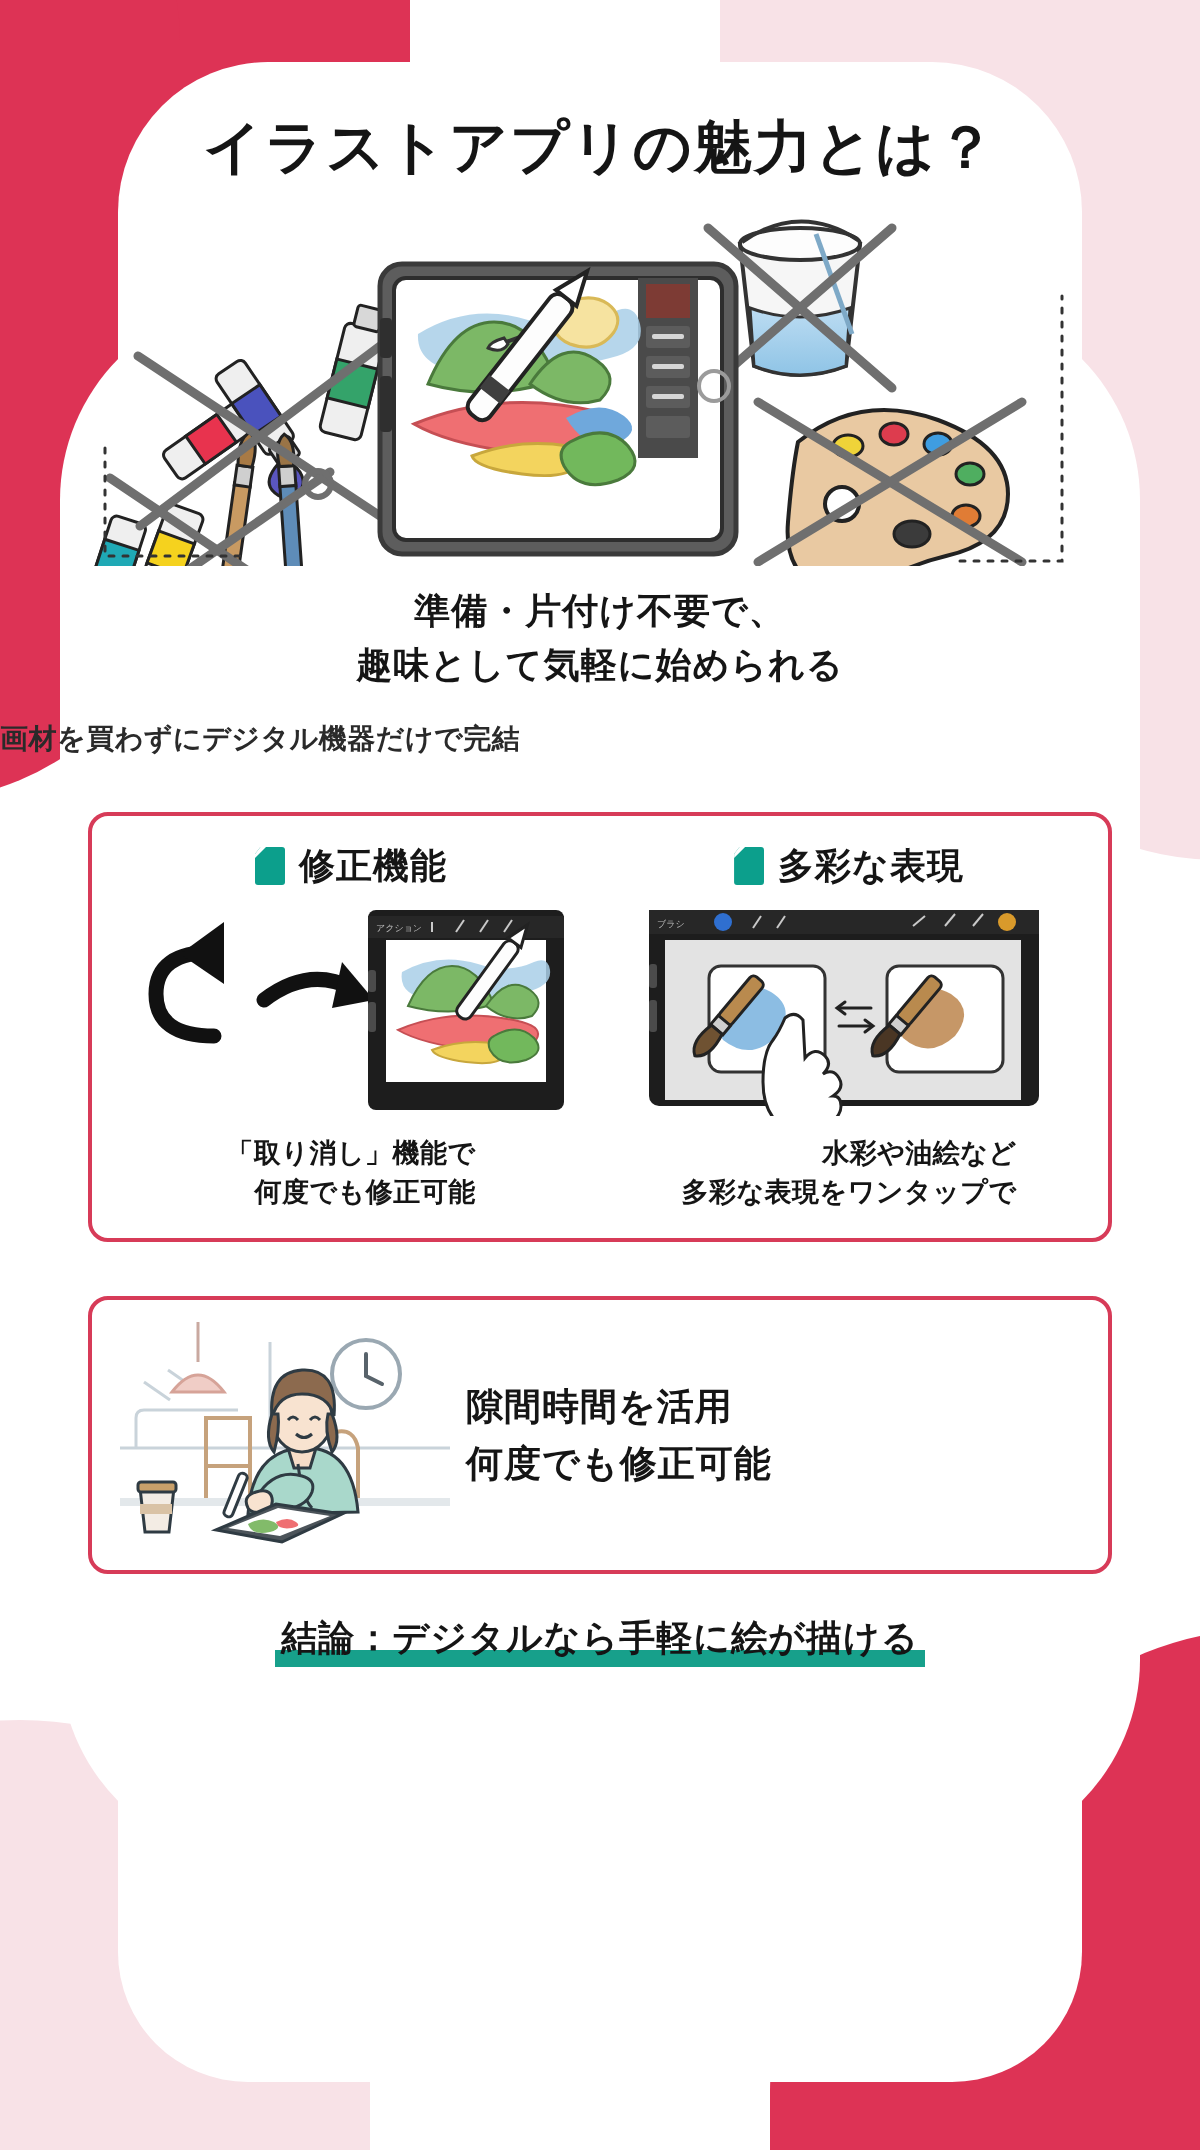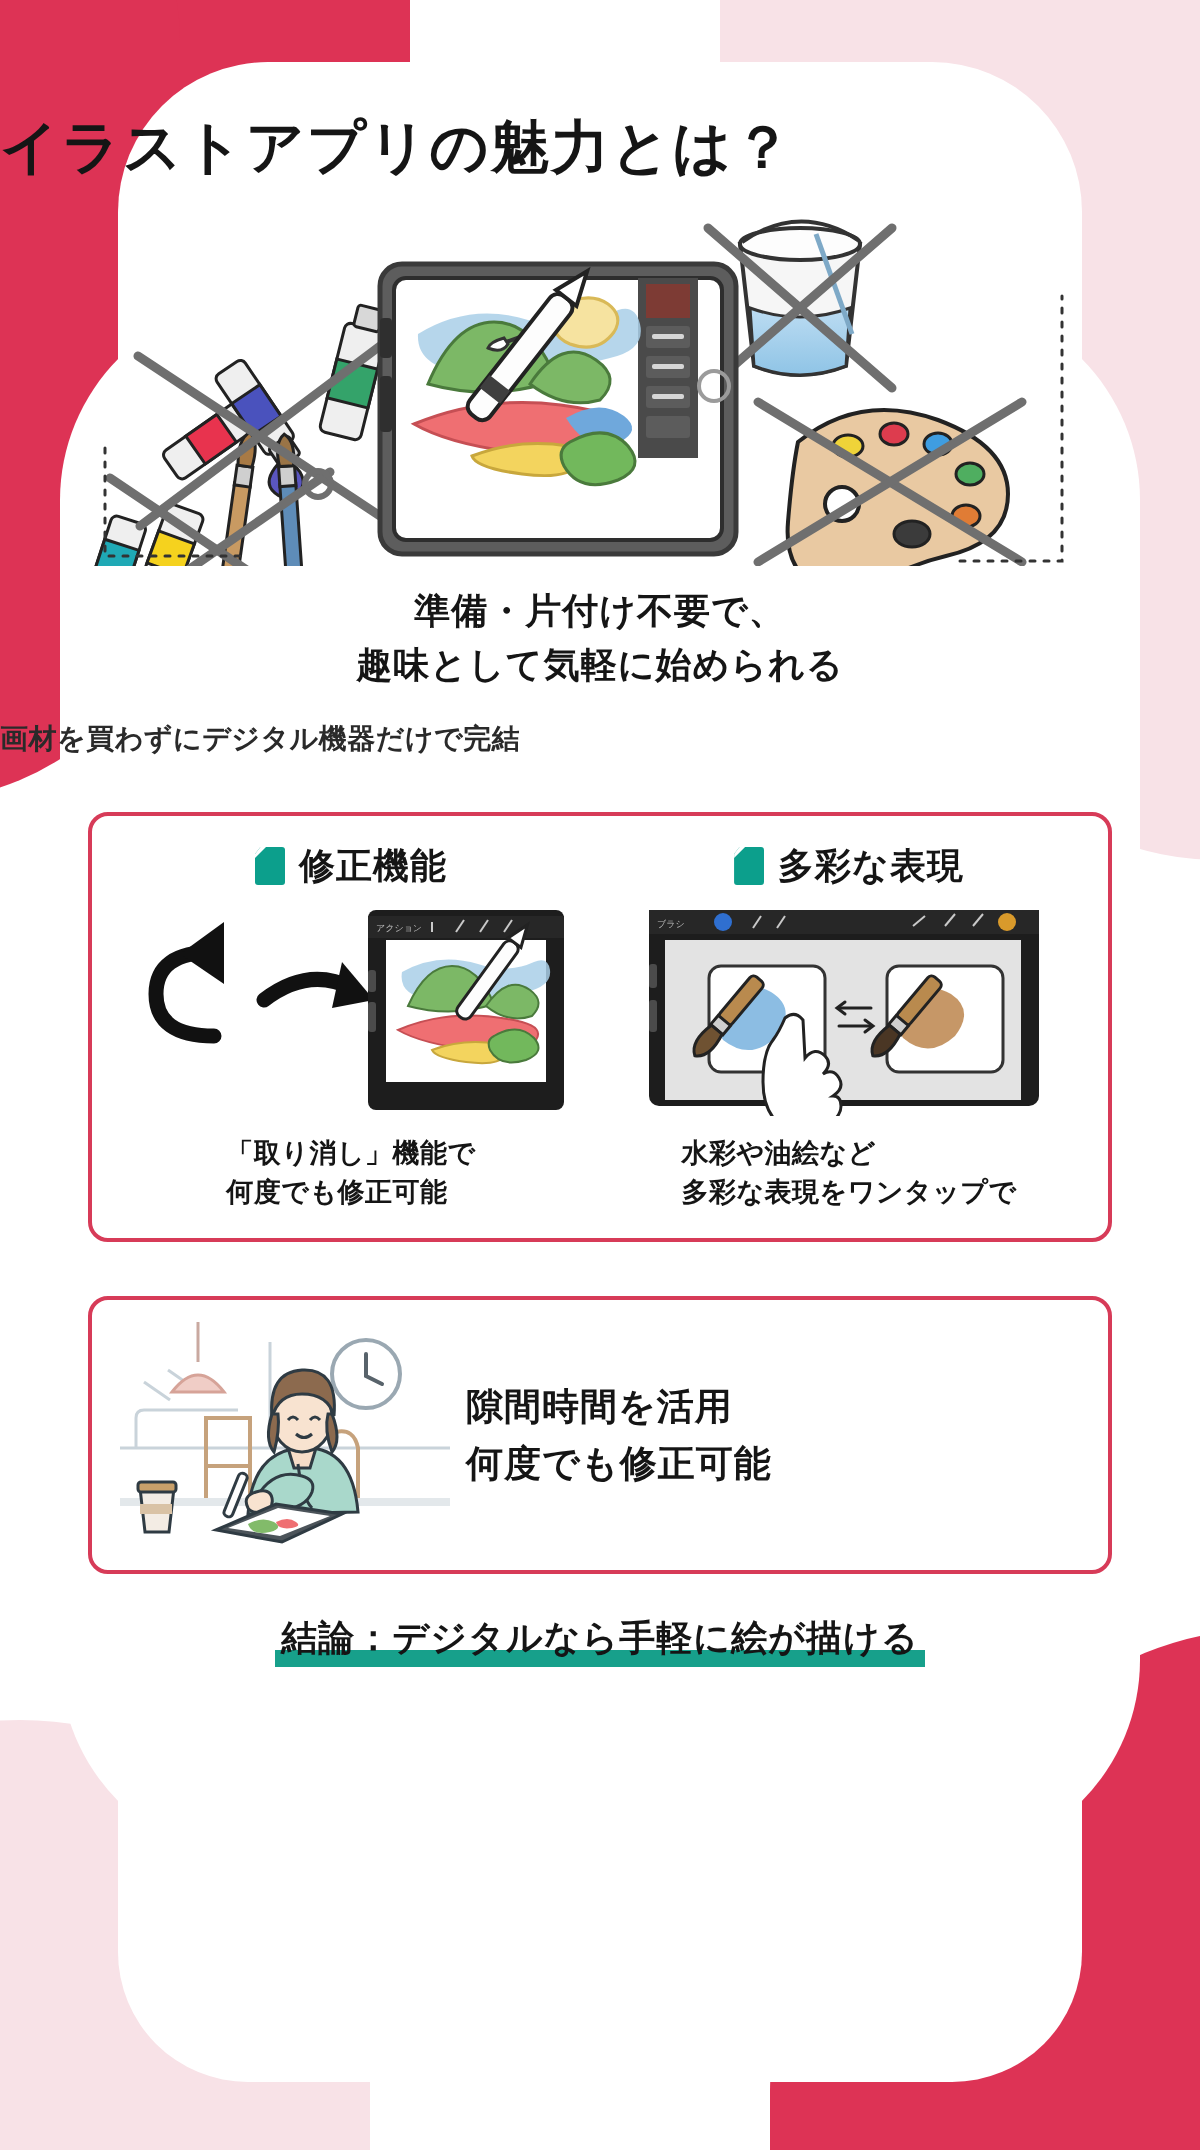--- a/index.html
+++ b/index.html
@@ -54,21 +54,21 @@
   }
   .white-card2{
     position:absolute;left:60px;top:300px;width:1080px;height:1560px;
     background:#ffffff;border-radius:200px;
   }
 
   
   .content{position:relative;z-index:3;}
 
   .page-title{
-    font-size:58px;font-weight:bold;color:#151515;
+    text-align:center;font-size:58px;font-weight:bold;color:#151515;
     letter-spacing:2px;margin:0;padding-top:112px;line-height:1.2;
   }
 
   
   .hero{position:relative;height:360px;margin-top:34px;}
   .hero svg{display:block;margin:0 auto;}
 
   .hero-caption{
     text-align:center;font-size:36px;font-weight:bold;color:#151515;
     line-height:1.5;margin-top:8px;letter-spacing:1px;
@@ -94,21 +94,21 @@
     position:relative;
   }
   .tag-icon:after{
     content:"";position:absolute;left:0;top:0;width:11px;height:11px;
     background:#ffffff;clip-path:polygon(0 0,100% 0,0 100%);
   }
   .col-title{font-size:36px;font-weight:bold;color:#151515;letter-spacing:1px;}
 
   .col-figure{height:215px;display:flex;align-items:center;justify-content:center;}
   .col-caption{
-    text-align:left;font-size:27px;font-weight:bold;color:#151515;
+    text-align:right;font-size:27px;font-weight:bold;color:#151515;
     line-height:1.45;margin-top:16px;letter-spacing:0.5px;
   }
 
   
   .card-person{display:flex;align-items:center;padding:22px 28px;}
   .person-fig{flex:0 0 330px;}
   .person-text{
     flex:1;font-size:37px;font-weight:bold;color:#151515;
     line-height:1.55;letter-spacing:1px;padding-left:16px;
   }

